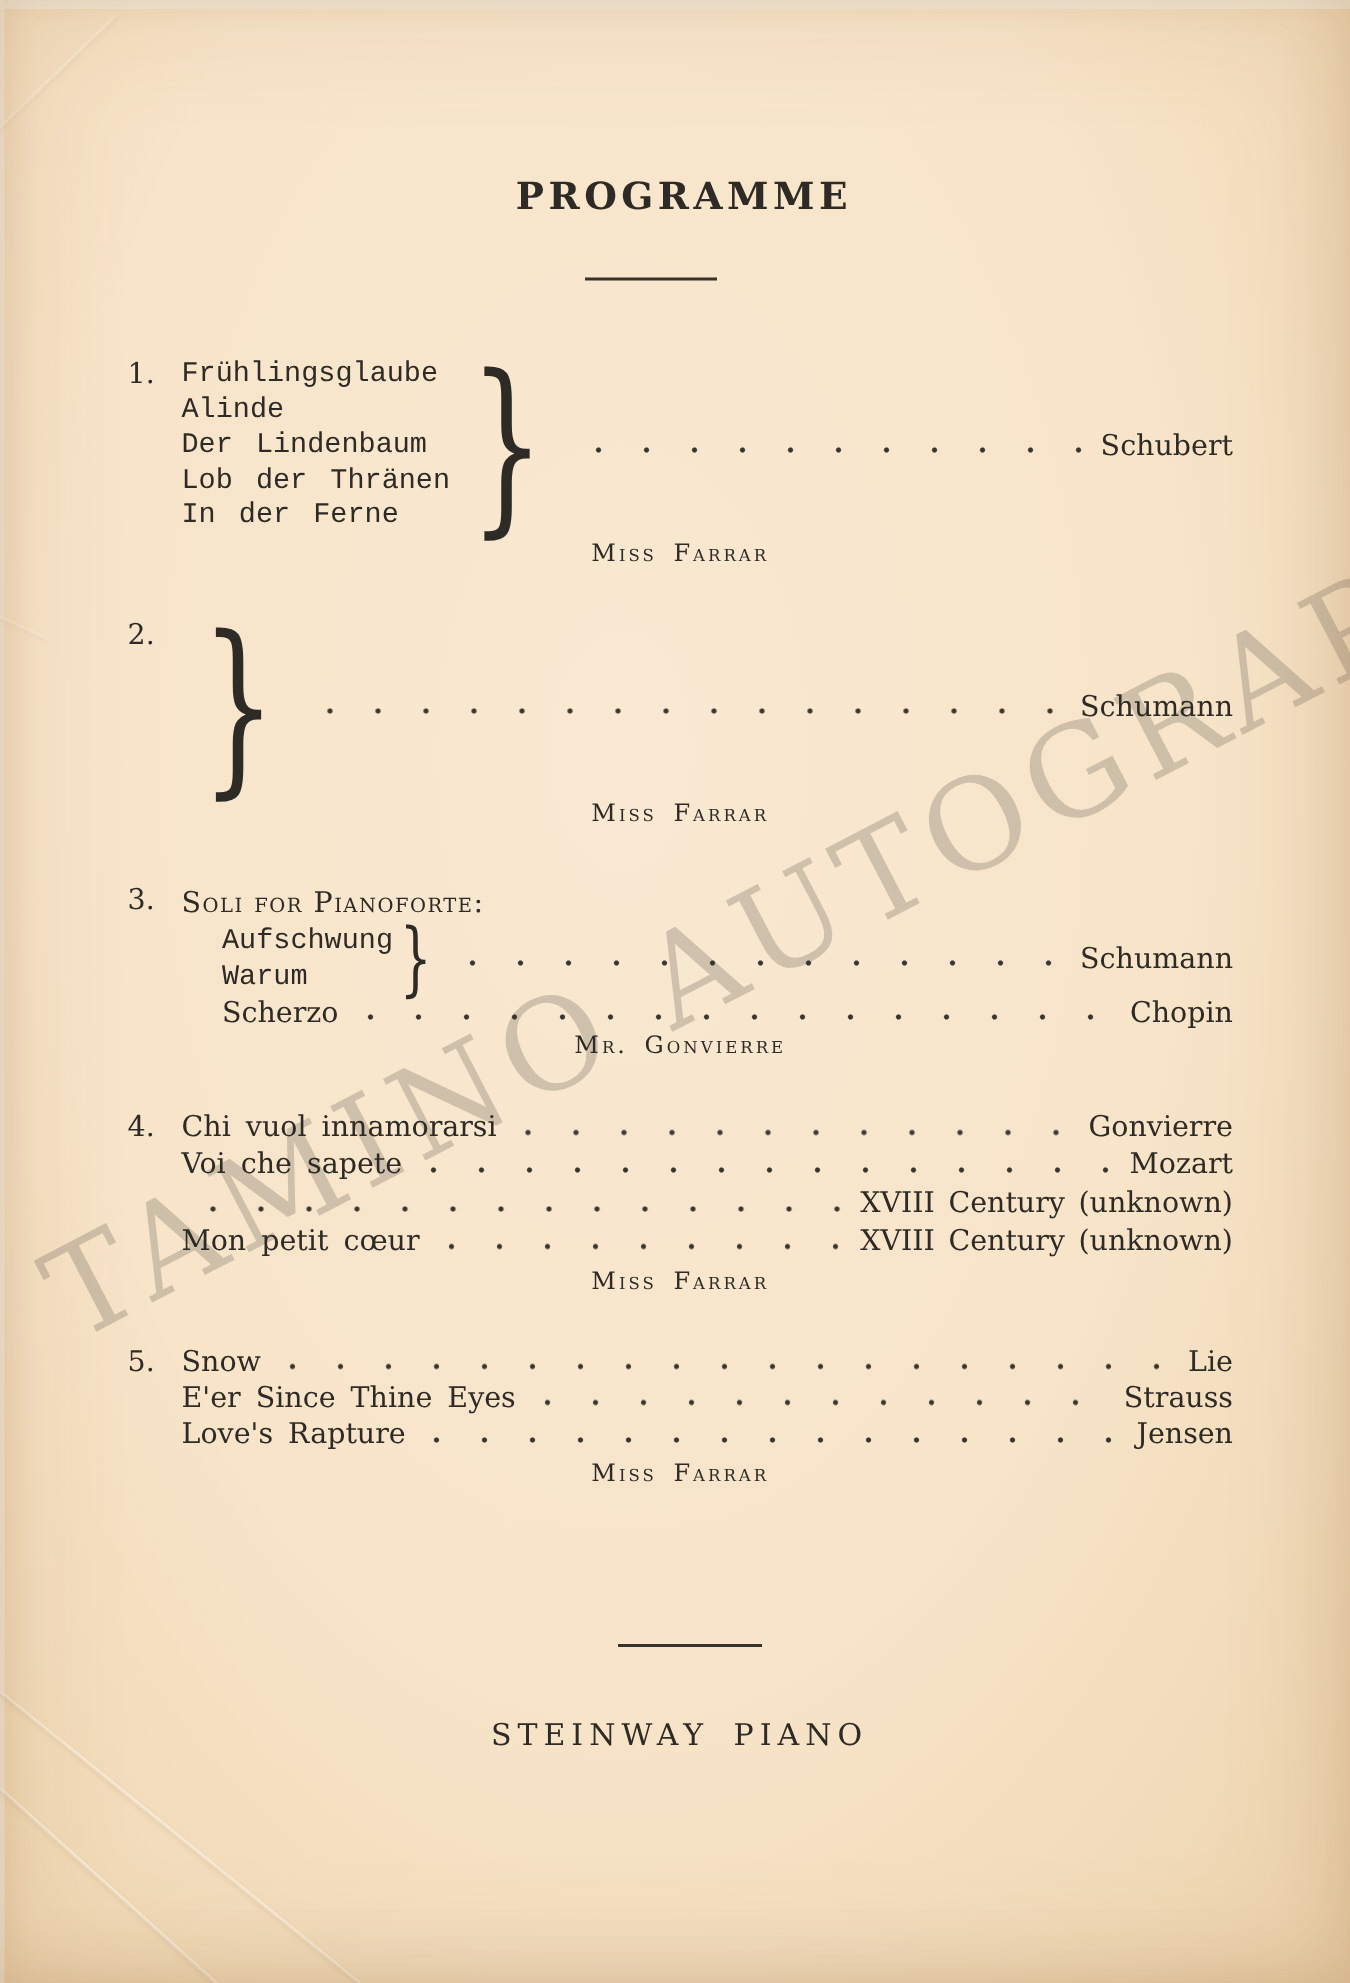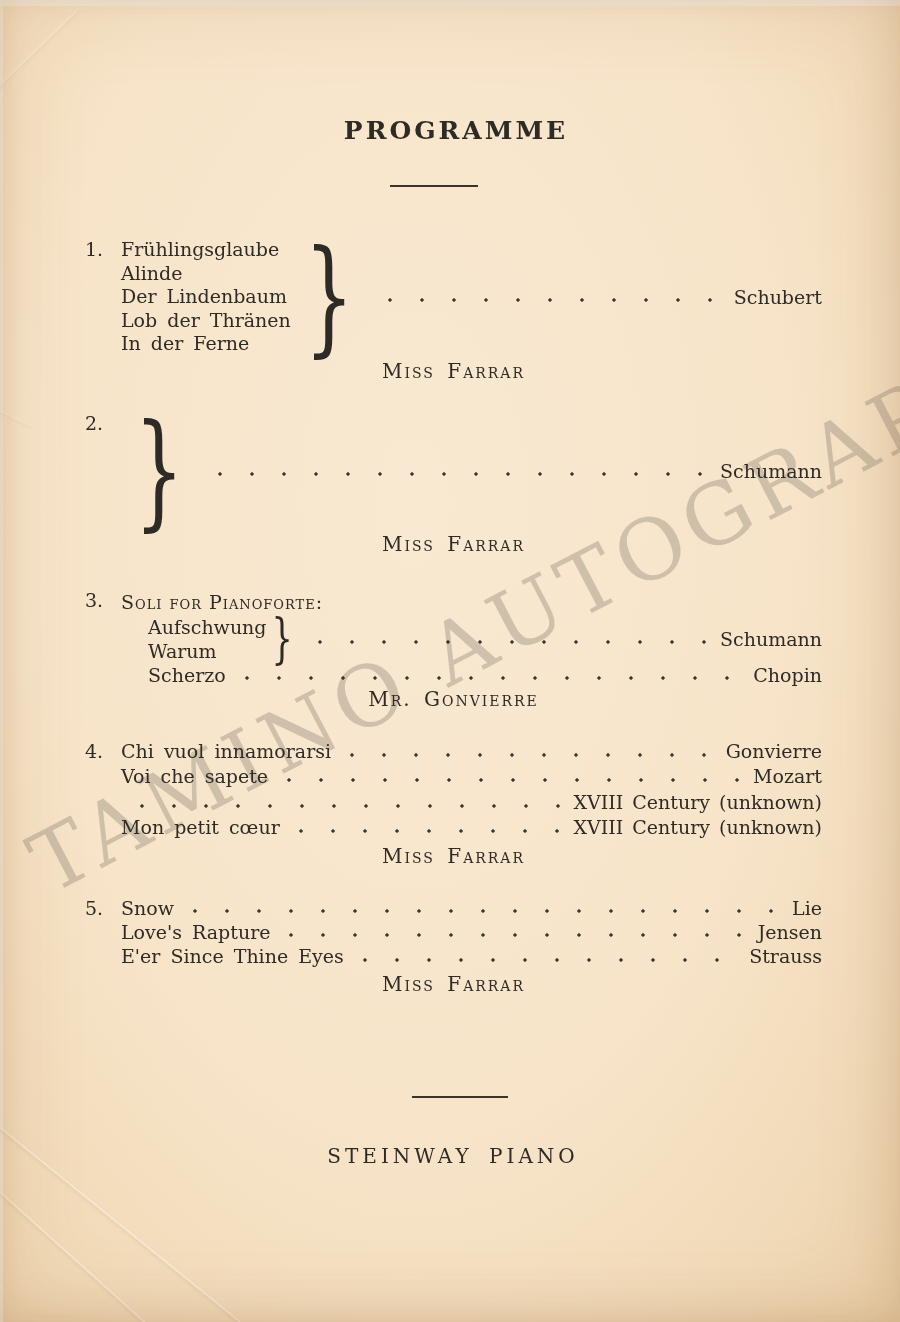--- a/index.html
+++ b/index.html
@@ -36,39 +36,39 @@
     position:absolute; top:1144px; left:0; width:906px; text-align:center;
     font-size:20px; letter-spacing:4px; word-spacing:6px;
   }
 
   .section { position:absolute; left:85px; width:737px; font-size:19px; }
   .sec-num { position:absolute; left:0; top:0; width:36px; }
   .content { margin-left:36px; }
 
   .brow { display:flex; align-items:center; }
   .songs { flex:none; }
-  .song { white-space:nowrap; word-spacing:4px; }
+  .song { white-space:nowrap; word-spacing:4px;font-family:Liberation Mono, monospace; }
   .s1 .sec-num, .s1 .song { line-height:23.5px; }
   .s2 .sec-num, .s2 .song { line-height:23.5px; }
 
   .brace { flex:none; font-family:"DejaVu Serif", serif; transform:scaleX(.62); transform-origin:center; margin-left:-2px; color:#2e2a25; }
   .brace5 { font-size:126px; line-height:117px; height:117px; }
   .brace2 { font-size:54px; line-height:48px; height:48px; }
 
   .leader {
     flex:1 1 auto; height:12px; margin:0 10px 0 16px; align-self:center;
     background-image: radial-gradient(circle at 5px 6px, #3a352e 1.3px, rgba(58,53,46,0) 2.1px);
     background-size:32px 12px; background-repeat:repeat-x; background-position:left center;
     position:relative; top:3px;
   }
   .composer { flex:none; white-space:nowrap; word-spacing:3px; }
 
   .performer {
     margin-top:3px; text-align:center;
-    font-variant:small-caps; letter-spacing:2px; word-spacing:4px; font-size:20px;
+    font-variant:small-caps; letter-spacing:2px; word-spacing:4px; font-size:16px;
   }
 
   .line { display:flex; align-items:center; }
   .s4 .line, .s4 .sec-num { line-height:25.4px; }
   .s5 .line, .s5 .sec-num { line-height:24.2px; }
   .s3 .line, .s3 .song { line-height:24px; }
   .ttl { flex:none; white-space:nowrap; word-spacing:4px; }
 
   .heading-row { display:flex; line-height:26px; }
   .sc { font-variant:small-caps; letter-spacing:1px;text-align:center; }
@@ -184,28 +184,28 @@
 
   <div class="section s5" style="top:896px">
     <div class="sec-num">5.</div>
     <div class="content">
       <div class="line">
         <div class="ttl">Snow</div>
         <div class="leader"></div>
         <div class="composer">Lie</div>
       </div>
       <div class="line">
+        <div class="ttl">E'er Since Thine Eyes</div>
+        <div class="leader"></div>
+        <div class="composer">Strauss</div>
+      </div>
+      <div class="line">
         <div class="ttl">Love's Rapture</div>
         <div class="leader"></div>
         <div class="composer">Jensen</div>
-      </div>
-      <div class="line">
-        <div class="ttl">E'er Since Thine Eyes</div>
-        <div class="leader"></div>
-        <div class="composer">Strauss</div>
       </div>
     </div>
     <div class="performer">Miss Farrar</div>
   </div>
 
   <div class="rule rule-bottom"></div>
   <div class="doc-footer">STEINWAY PIANO</div>
 
 </div>
 

